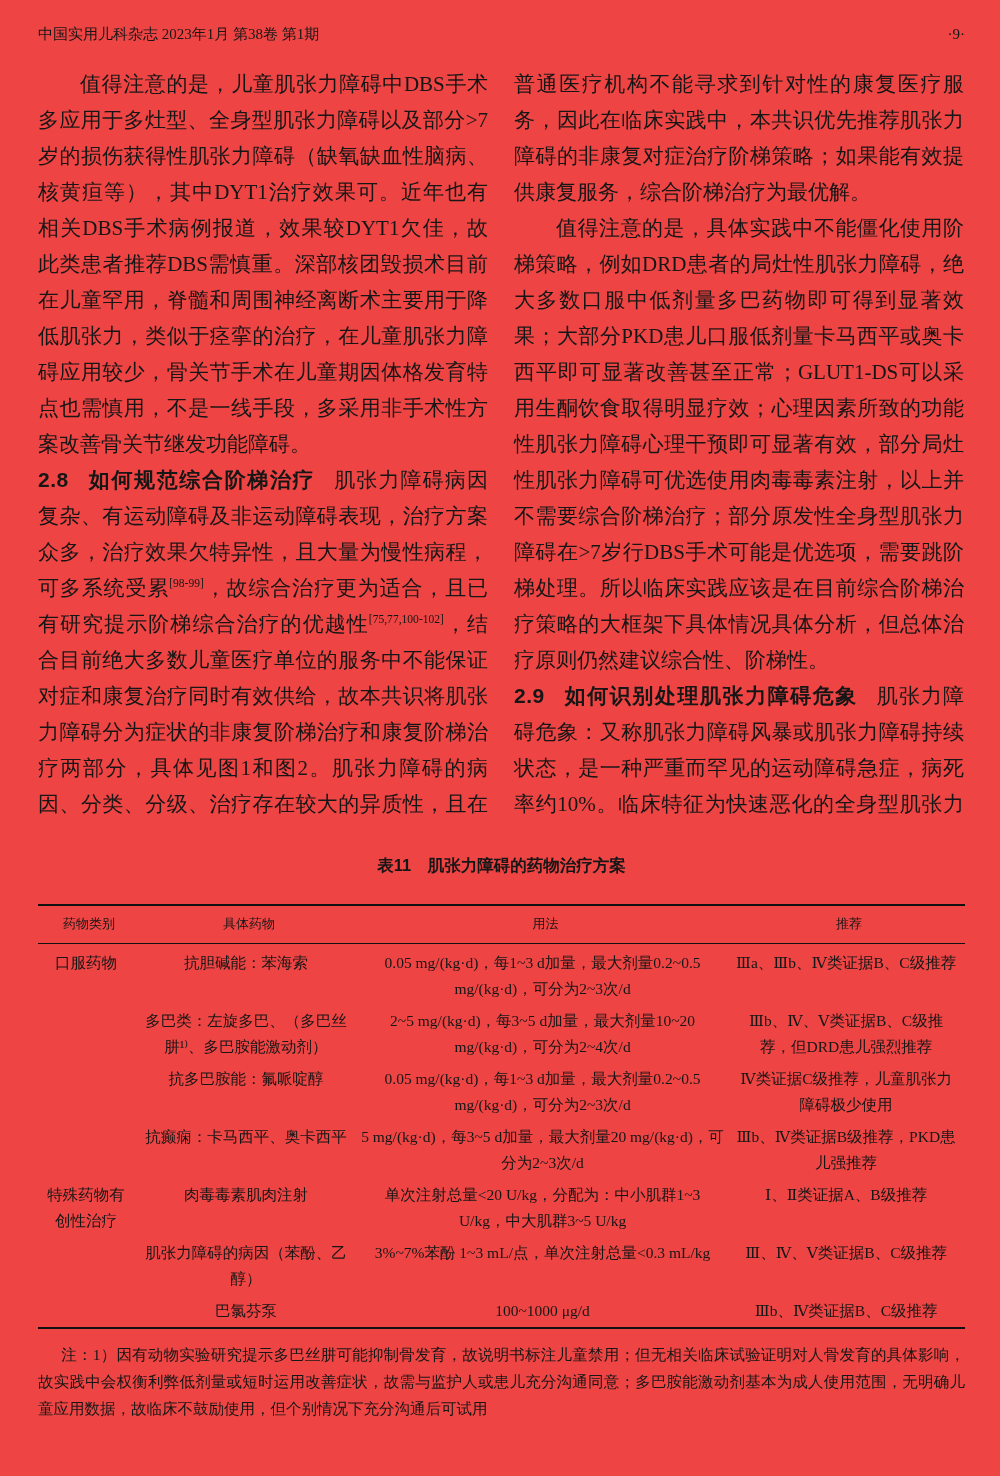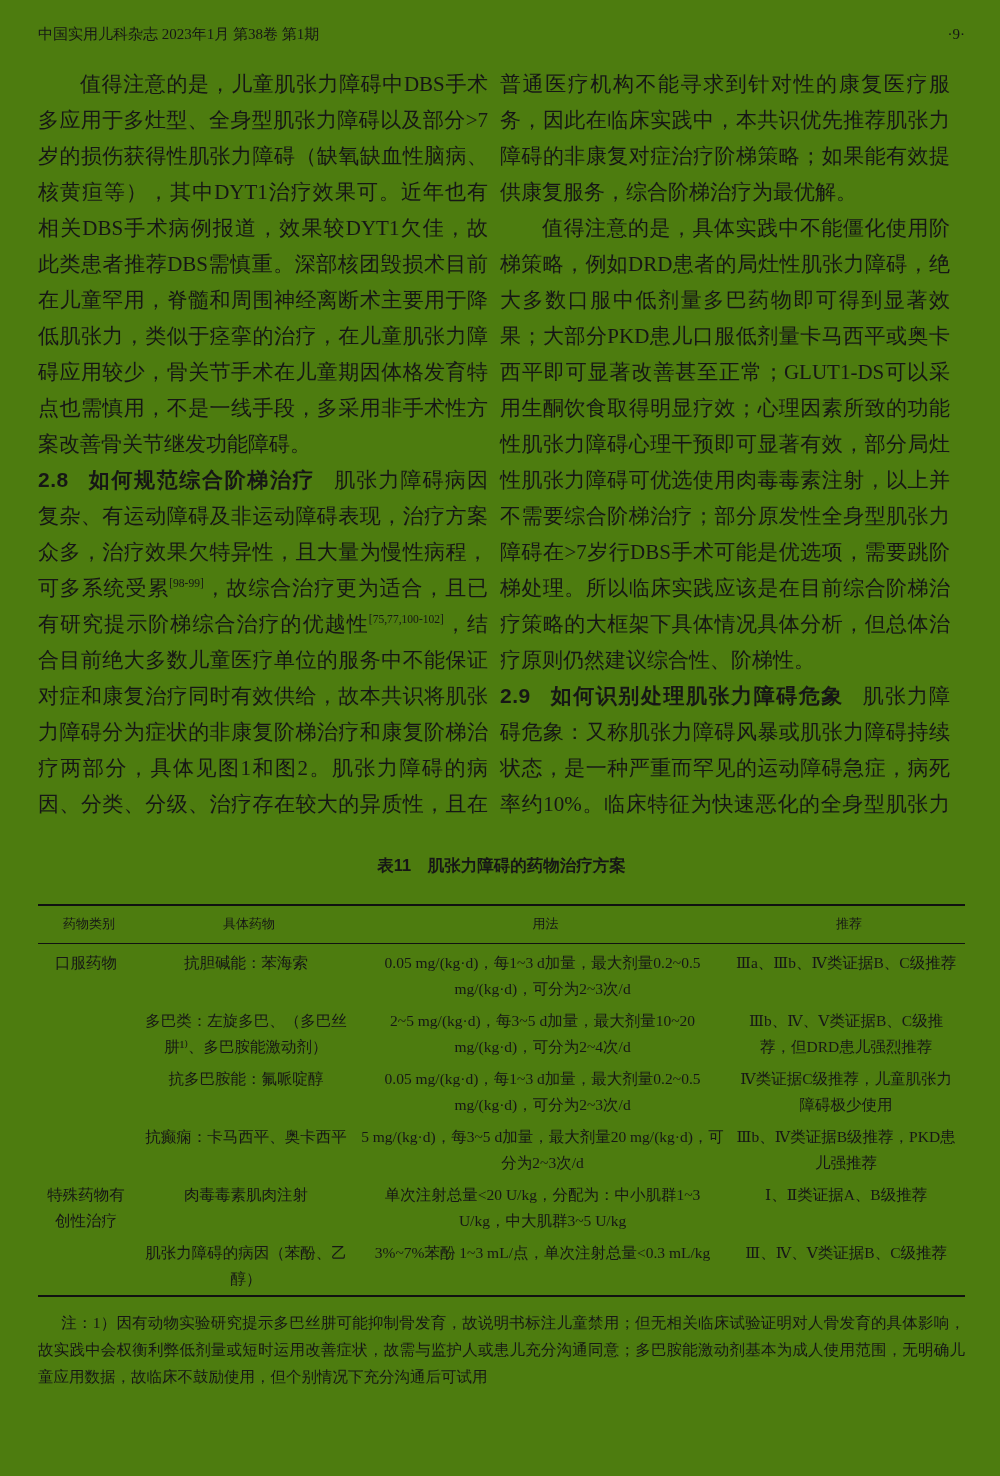--- a/index.html
+++ b/index.html
@@ -1,24 +1,24 @@
 <!DOCTYPE html>
 <html><head>
 <meta charset="utf-8">
 <style>
   html,body { margin:0; padding:0; background:#e8e8e8; }
   .page {
-    width:1000px; height:1476px; background:#4d7c0f; color:#161616;
+    width:1000px; height:1476px; background:#ef4444; color:#161616;
     box-sizing:border-box; padding:24px 35px 8px 38px; position:relative;
     font-family:"Liberation Serif","DejaVu Serif",serif;
     overflow:hidden;
   }
   .header { display:flex; justify-content:space-between; align-items:baseline;
     font-size:15px; line-height:20px; margin-bottom:22px; }
-  .columns { display:flex; gap:12px; height:758px; overflow:hidden; }
+  .columns { display:flex; gap:26px; height:758px; overflow:hidden; }
   .col { width:450px; font-size:21px; line-height:36px; text-align:justify; }
   .col p { margin:0; }
   p.indent { text-indent:2em; }
   .sec-num, .sec-title {
     font-family:"Liberation Sans","DejaVu Sans",sans-serif;
     font-weight:600; letter-spacing:0.5px;
   }
   .sec-num { margin-right:0.9em; }
   .sec-title { margin-right:0.9em; }
   sup { font-size:0.55em; line-height:0; vertical-align:super; letter-spacing:0; }
@@ -109,19 +109,25 @@
           <td>肉毒毒素肌肉注射</td>
           <td>单次注射总量&lt;20 U/kg，分配为：中小肌群1~3 U/kg，中大肌群3~5 U/kg</td>
           <td>Ⅰ、Ⅱ类证据A、B级推荐</td>
         </tr>
         <tr>
           <td></td>
           <td>肌张力障碍的病因（苯酚、乙醇）</td>
           <td>3%~7%苯酚 1~3 mL/点，单次注射总量&lt;0.3 mL/kg</td>
           <td>Ⅲ、Ⅳ、Ⅴ类证据B、C级推荐</td>
         </tr>
+        <tr>
+          <td></td>
+          <td>巴氯芬泵</td>
+          <td>100~1000 μg/d</td>
+          <td>Ⅲb、Ⅳ类证据B、C级推荐</td>
+        </tr>
       </tbody>
     </table>
 
     <p class="footnote">注：1）因有动物实验研究提示多巴丝肼可能抑制骨发育，故说明书标注儿童禁用；但无相关临床试验证明对人骨发育的具体影响，故实践中会权衡利弊低剂量或短时运用改善症状，故需与监护人或患儿充分沟通同意；多巴胺能激动剂基本为成人使用范围，无明确儿童应用数据，故临床不鼓励使用，但个别情况下充分沟通后可试用</p>
   </div>
 
 </div>
 
 </body></html>

